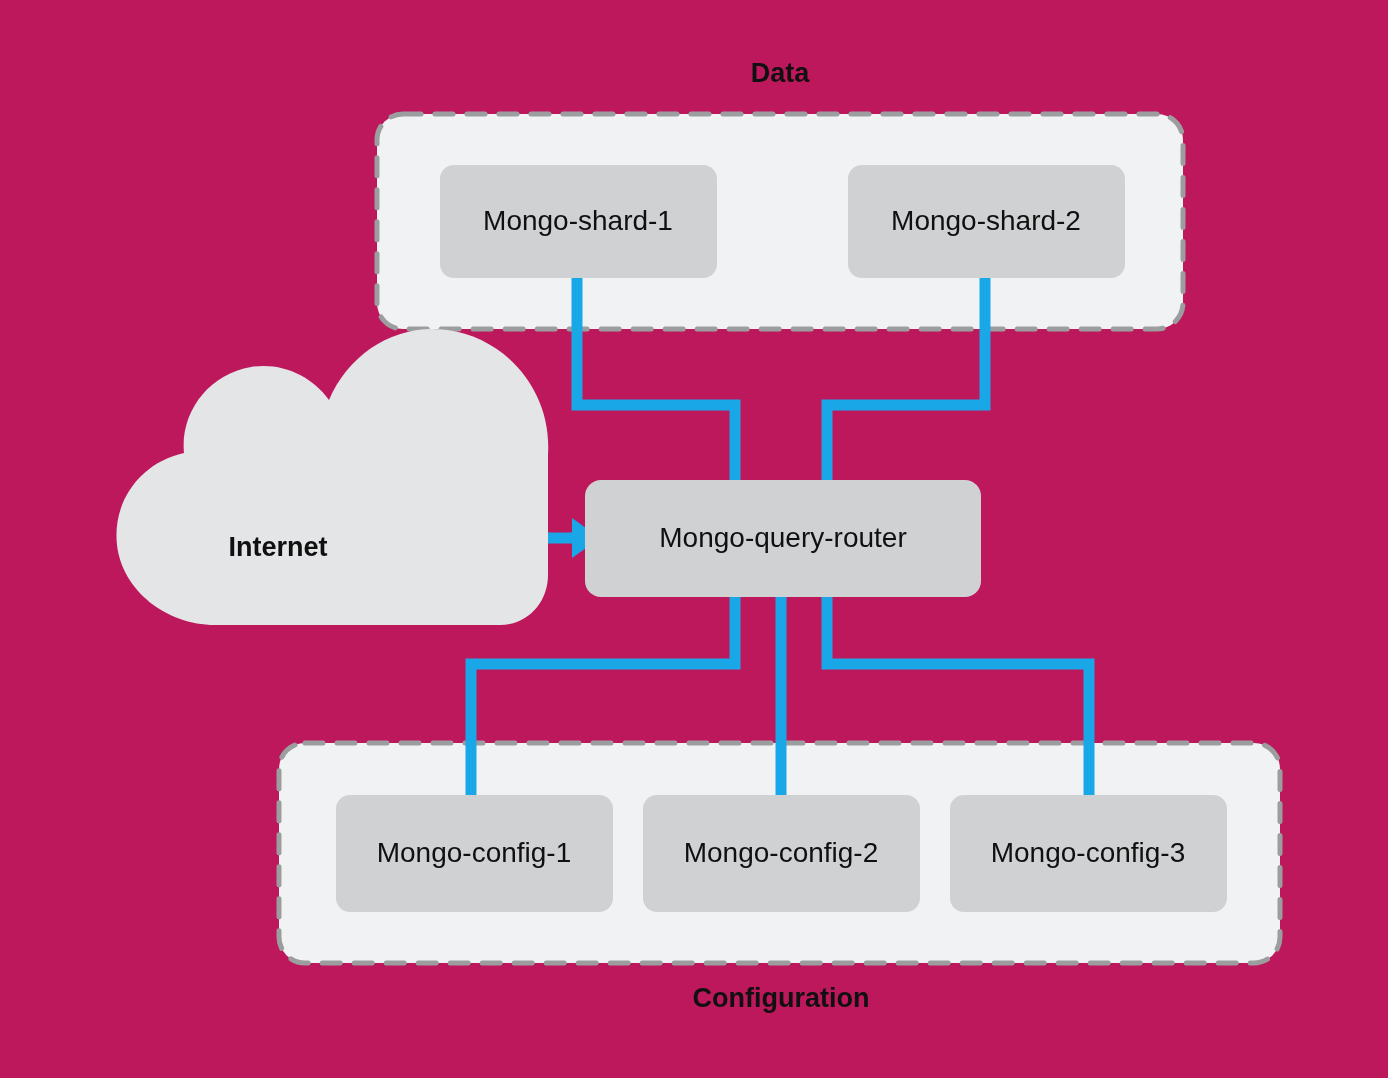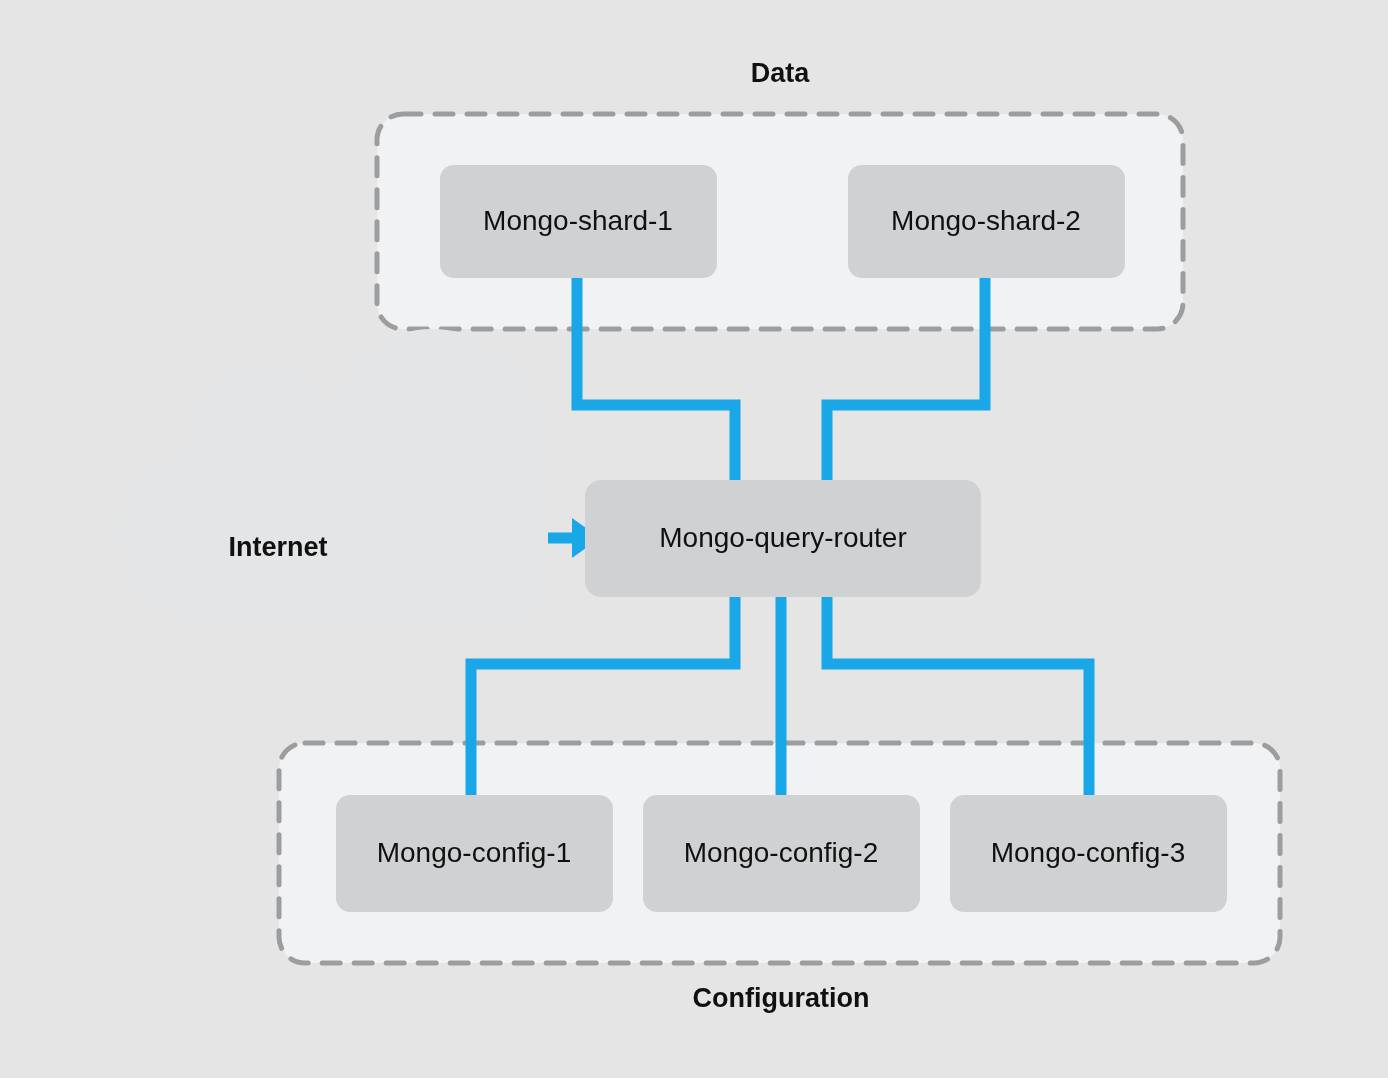--- a/index.html
+++ b/index.html
@@ -7,21 +7,21 @@
     padding: 0;
     background: #ffffff;
   }
   body {
     font-family: "Liberation Sans", sans-serif;
   }
   #diagram-root {
     position: relative;
     width: 1388px;
     height: 1078px;
-    background: #e5e5e5;
+    background: #be185d;
     overflow: hidden;
   }
   #diagram-svg {
     position: absolute;
     top: 0;
     left: 0;
     width: 1388px;
     height: 1078px;
   }
   .group-label {

